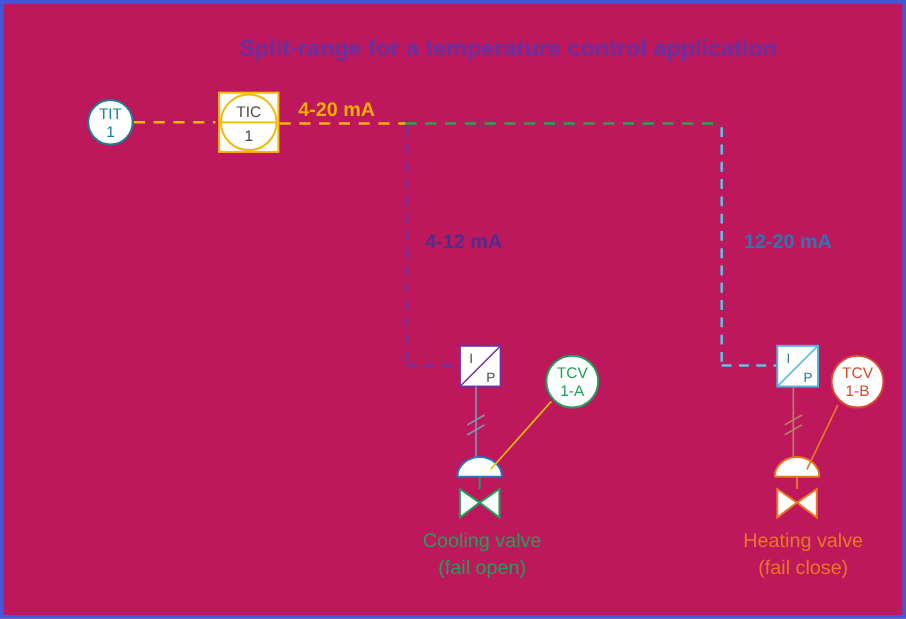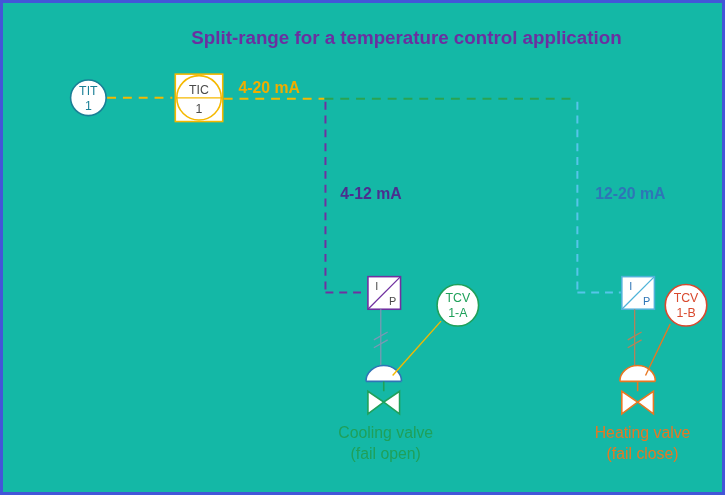--- a/index.html
+++ b/index.html
@@ -1,20 +1,20 @@
 <!DOCTYPE html>
 <html><head>
 <meta charset="utf-8">
 <style>
   html, body { margin: 0; padding: 0; background: #ffffff; }
   .canvas {
     width: 725px; height: 495px;
     box-sizing: border-box;
     border: 3px solid #4356d8;
-    background: #14b8a6;
+    background: #be185d;
     position: relative;
     font-family: "Liberation Sans", sans-serif;
     overflow: hidden;
   }
   svg { position: absolute; inset: 0; }
   svg text { font-family: "Liberation Sans", sans-serif; }
   .title-text { font-size: 19px; font-weight: bold; fill: #6b2fa0; }
   .inst-text { font-size: 12.5px; }
   .sig-label { font-size: 16px; font-weight: bold; }
   .valve-label { font-size: 16px; }

